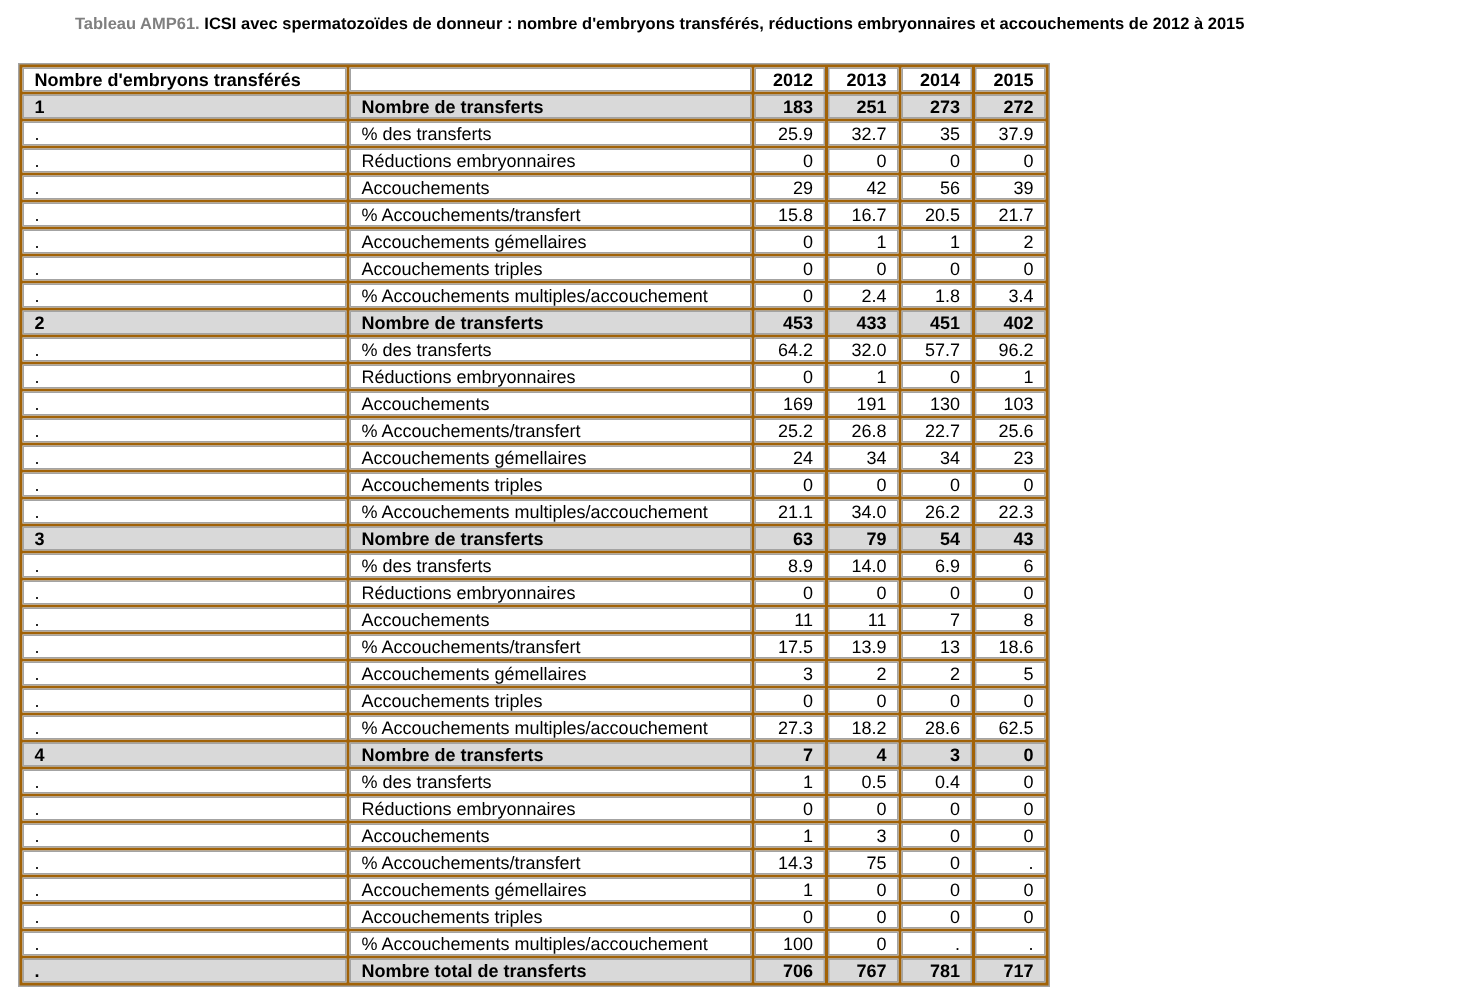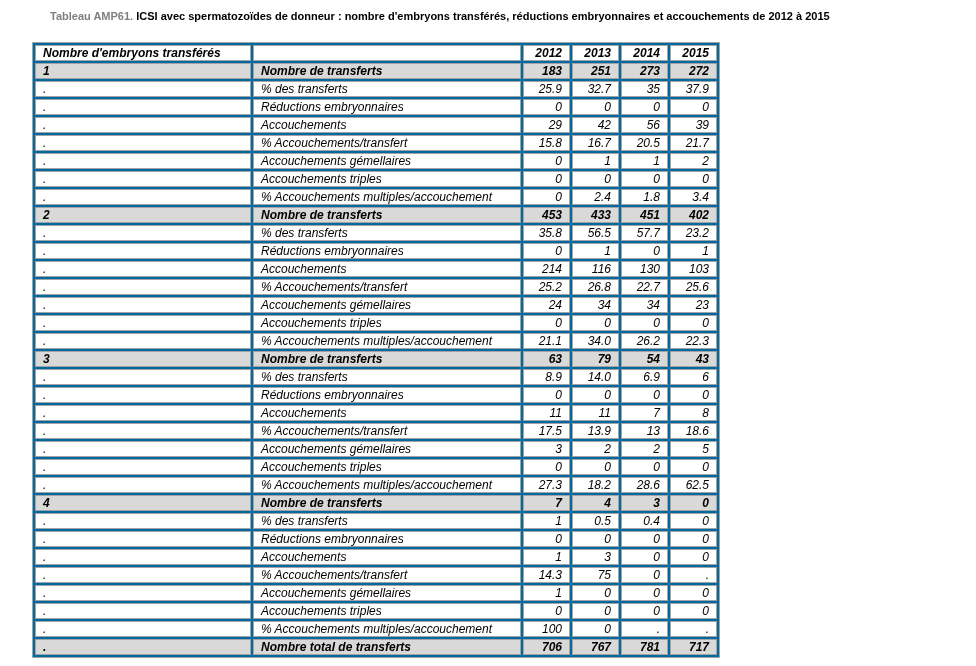--- a/index.html
+++ b/index.html
@@ -14,26 +14,25 @@
     font-family:"Liberation Sans","DejaVu Sans",sans-serif;
     color:var(--text);
   }
   .page-title{
     position:absolute;left:14px;top:10px;
     font-size:11px;font-weight:bold;white-space:nowrap;margin-left:36px;
   }
   .page-title .prefix{color:var(--title-prefix);}
   .page-title .main{color:var(--text);}
   table.data{
-    position:absolute;left:32px;top:42px;
+    position:absolute;left:12px;top:42px;
     border-collapse:separate;border-spacing:2px;
     border:1px solid var(--border);
-    background:#0369a1;
+    background:#a16207;
     table-layout:fixed;
-    font-style:italic;
   }
   table.data td, table.data th{
     border:1px solid var(--border);
     font-size:12px;line-height:12px;
     padding:1px 7px;
     overflow:hidden;white-space:nowrap;
     font-weight:normal;
     text-align:left;
     background:#ffffff;
   }
@@ -138,38 +137,38 @@
         <td>2</td>
         <td>Nombre de transferts</td>
         <td class="num">453</td>
         <td class="num">433</td>
         <td class="num">451</td>
         <td class="num">402</td>
       </tr>
       <tr>
         <td>.</td>
         <td>% des transferts</td>
-        <td class="num">35.8</td>
-        <td class="num">56.5</td>
+        <td class="num">64.2</td>
+        <td class="num">32.0</td>
         <td class="num">57.7</td>
-        <td class="num">23.2</td>
+        <td class="num">96.2</td>
       </tr>
       <tr>
         <td>.</td>
         <td>Réductions embryonnaires</td>
         <td class="num">0</td>
         <td class="num">1</td>
         <td class="num">0</td>
         <td class="num">1</td>
       </tr>
       <tr>
         <td>.</td>
         <td>Accouchements</td>
-        <td class="num">214</td>
-        <td class="num">116</td>
+        <td class="num">169</td>
+        <td class="num">191</td>
         <td class="num">130</td>
         <td class="num">103</td>
       </tr>
       <tr>
         <td>.</td>
         <td>% Accouchements/transfert</td>
         <td class="num">25.2</td>
         <td class="num">26.8</td>
         <td class="num">22.7</td>
         <td class="num">25.6</td>

